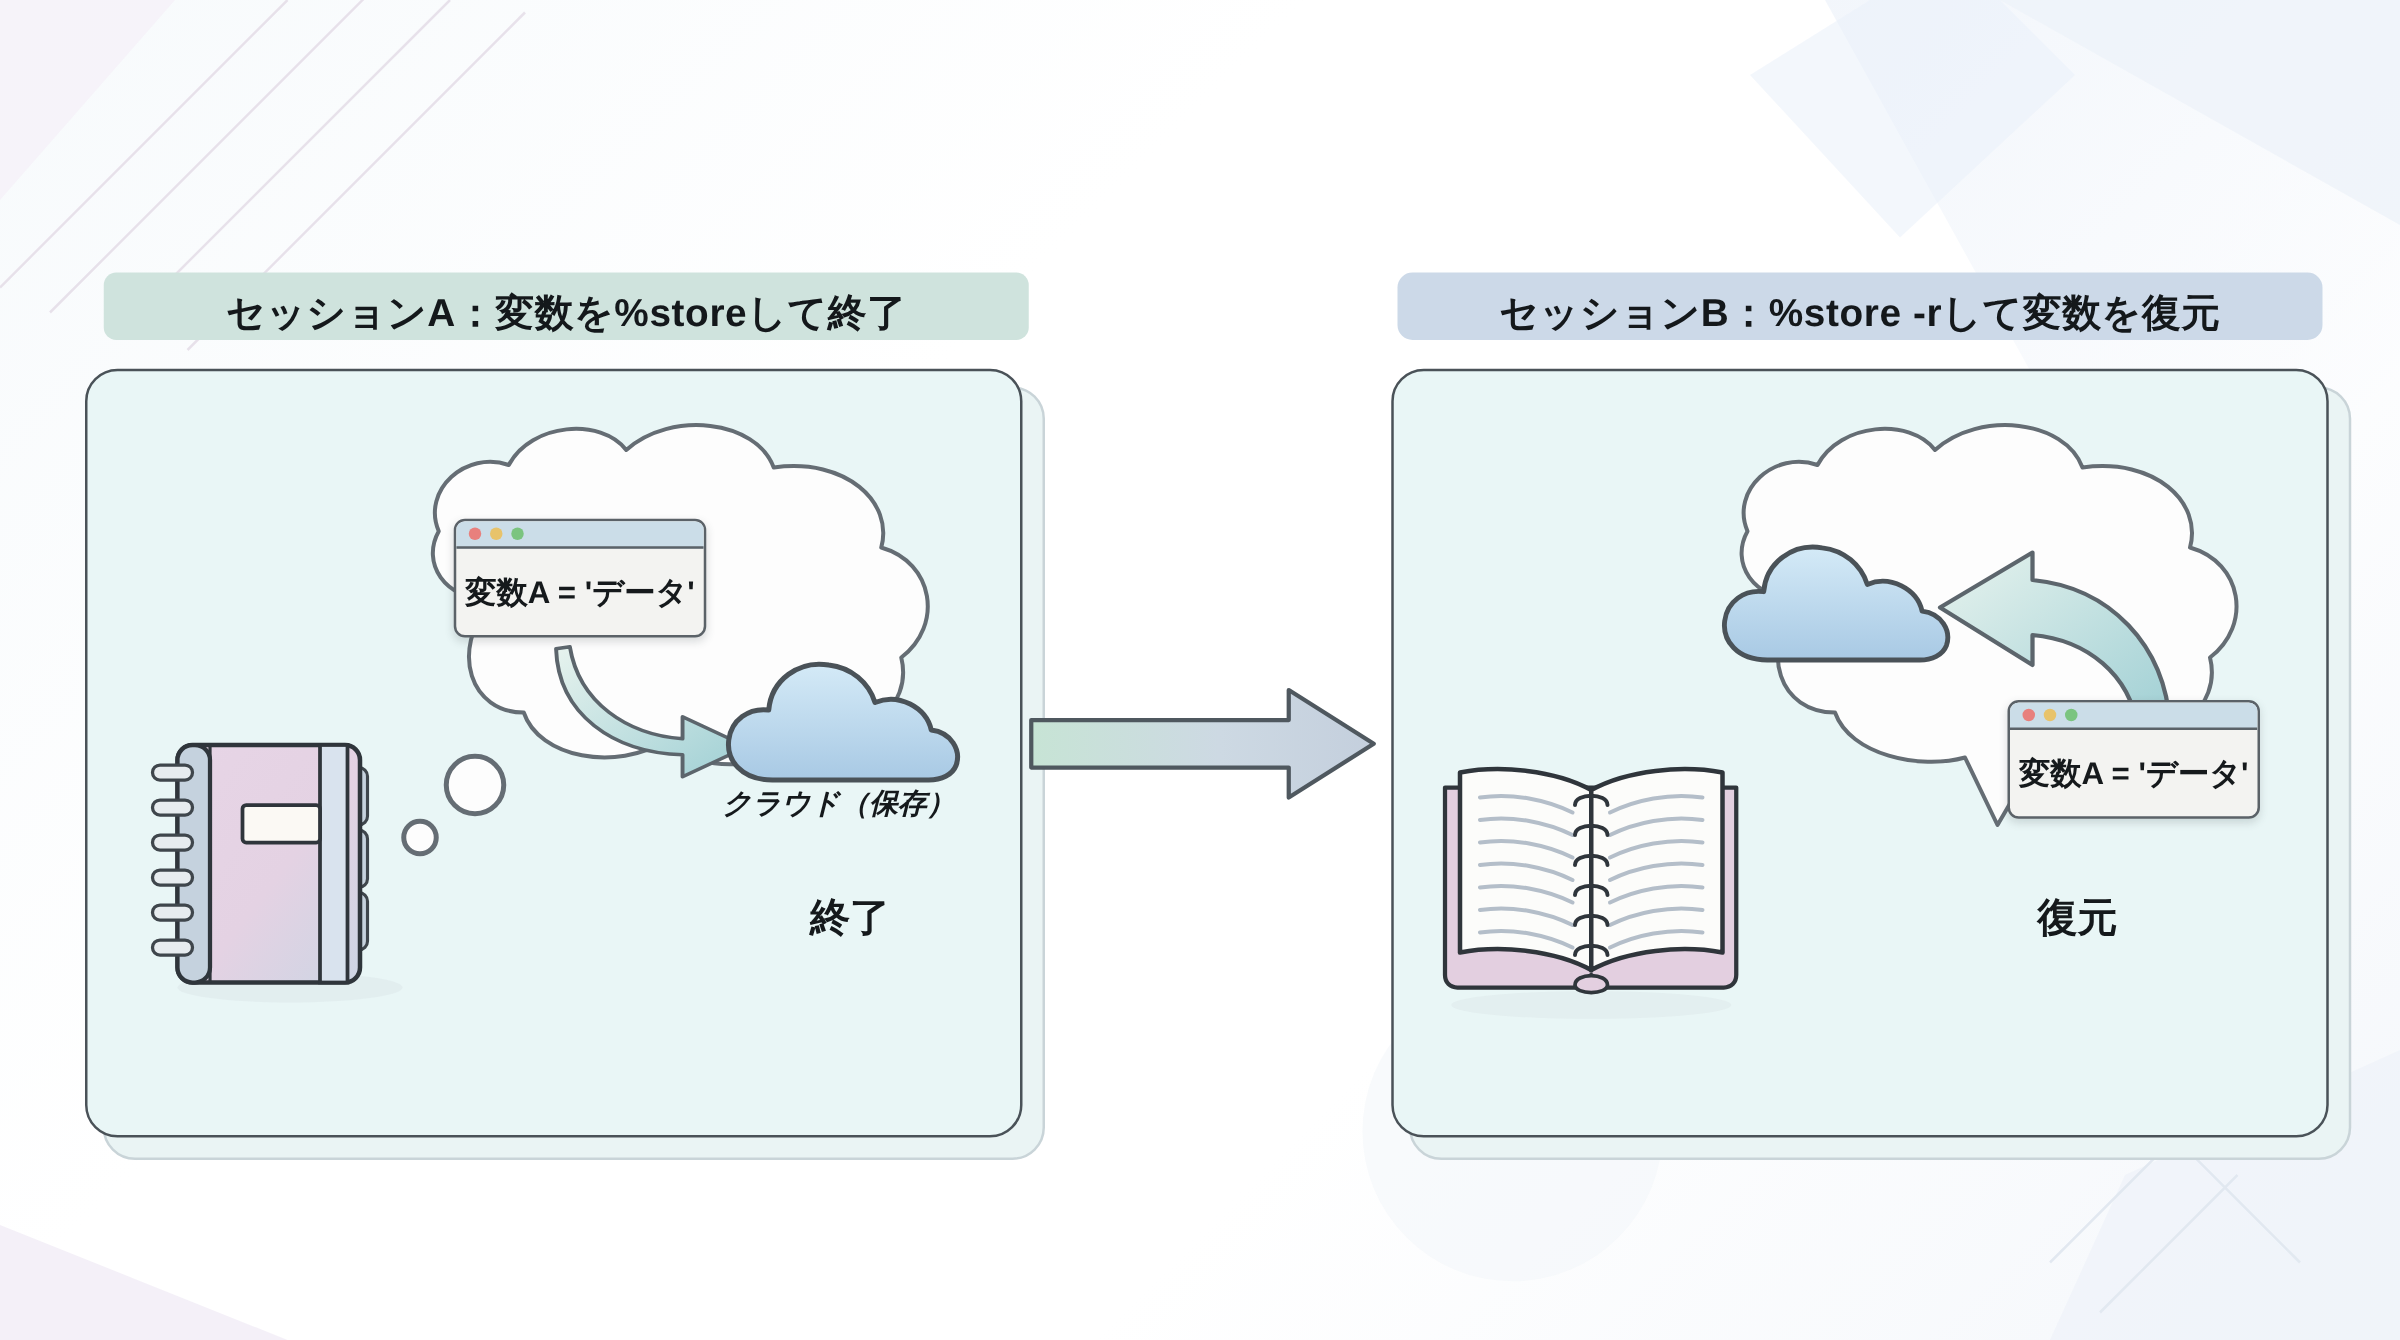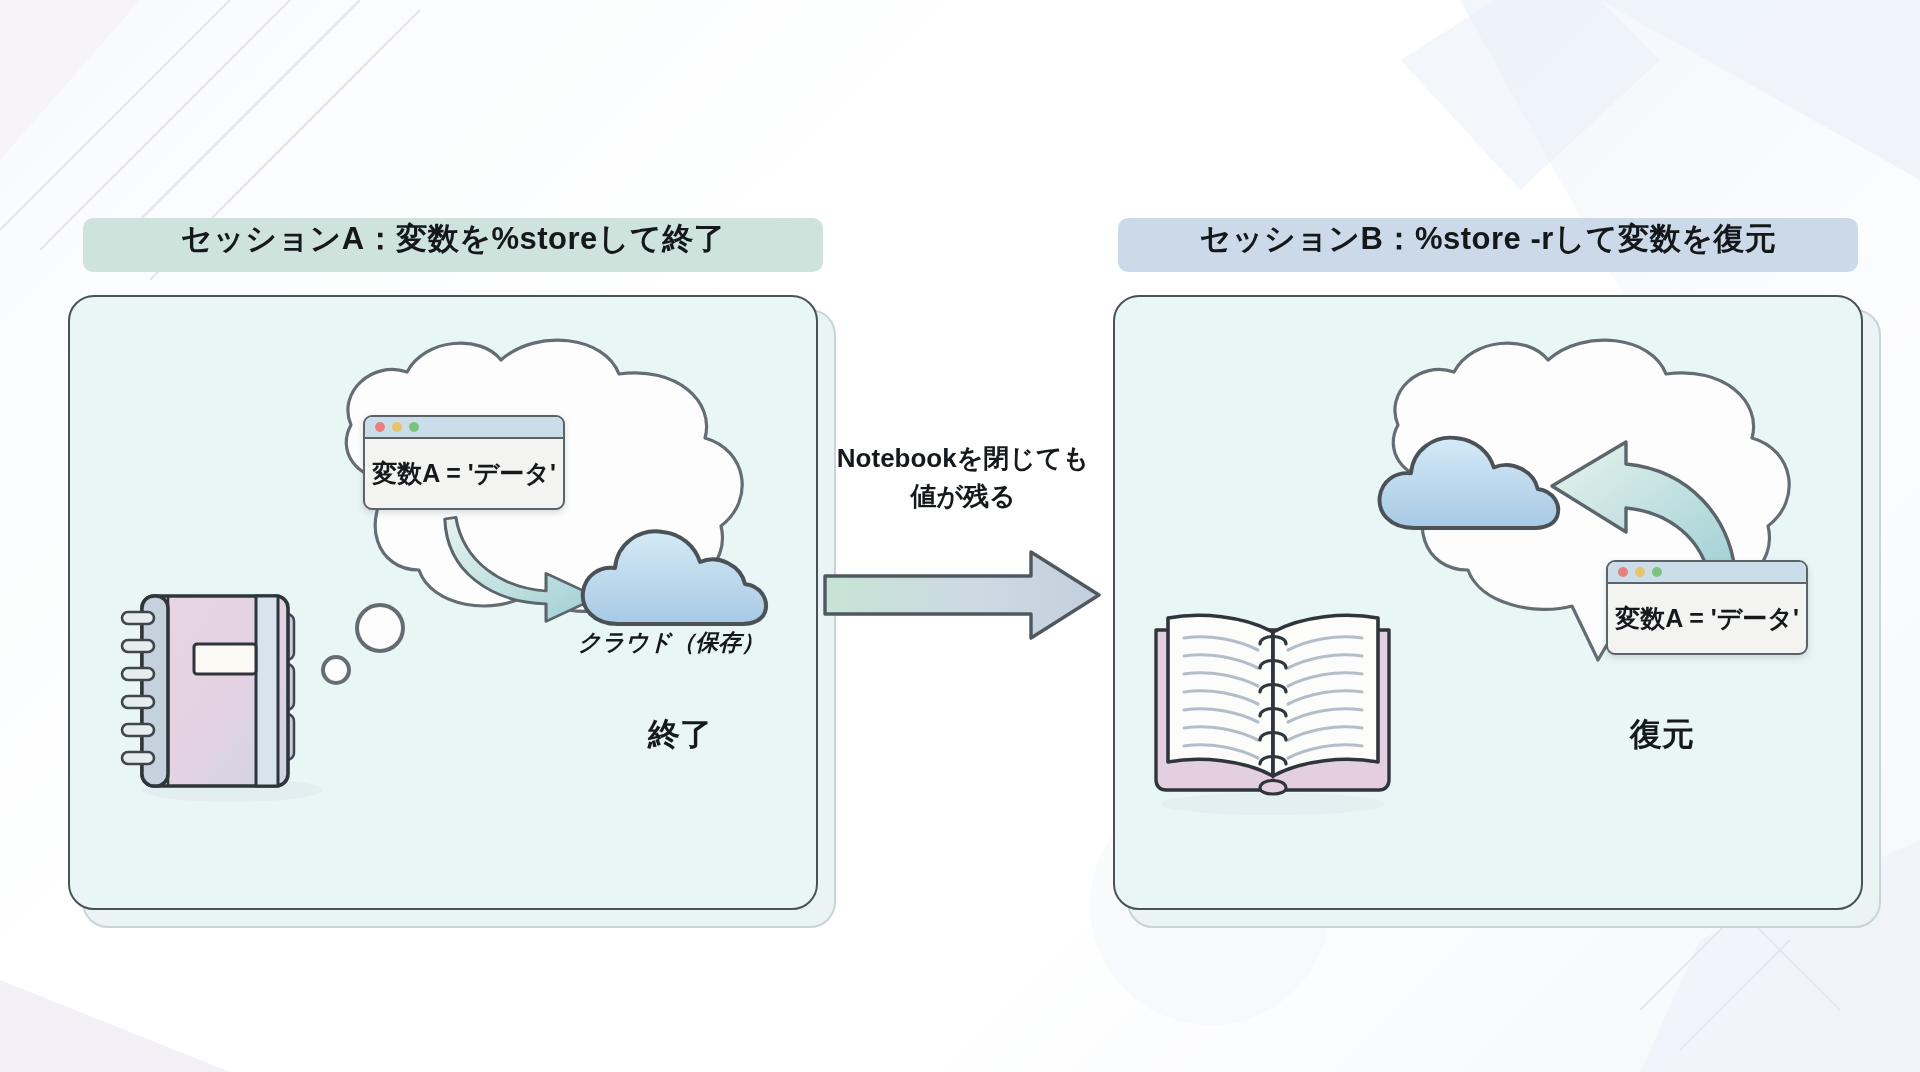--- a/index.html
+++ b/index.html
@@ -25,21 +25,21 @@
   .panel{
     position:absolute;left:0;top:0;width:100%;height:100%;
     border:2.5px solid #4a5258;border-radius:26px;
     background:#e9f6f6;
     box-sizing:border-box;
   }
   .panel.right{background:#e9f6f6;}
 
   .panel-title{
     position:absolute;
-    display:flex;align-items:flex-start;justify-content:center;
+    display:flex;align-items:flex-end;justify-content:center;
     border-radius:10px;
     font-weight:700;
     font-size:31px;
     color:#14181b;
     letter-spacing:.5px;
     white-space:nowrap;
     box-sizing:border-box;
     padding:0 26px;
     height:54px;
   }
@@ -199,42 +199,38 @@
     <g fill="#e7ecef" stroke="#3f464c" stroke-width="2.6">
       <rect x="2" y="30" width="32" height="12" rx="6"></rect>
       <rect x="2" y="58" width="32" height="12" rx="6"></rect>
       <rect x="2" y="86" width="32" height="12" rx="6"></rect>
       <rect x="2" y="114" width="32" height="12" rx="6"></rect>
       <rect x="2" y="142" width="32" height="12" rx="6"></rect>
       <rect x="2" y="170" width="32" height="12" rx="6"></rect>
     </g>
   </svg>
 
-  <div class="center-text" style="left:818px;top:440px;width:290px;">
-    <div>Notebookを閉じても</div>
-    <div>値が残る</div>
-  </div>
 
   <svg style="position:absolute;left:823px;top:550px;" width="280" height="90" viewBox="0 0 280 90">
     <defs>
       <linearGradient id="mainArrow" x1="0" y1="0" x2="1" y2="0">
         <stop offset="0" stop-color="#c7e4d5"></stop>
         <stop offset="55%" stop-color="#cdd9e3"></stop>
         <stop offset="100%" stop-color="#c4cfdd"></stop>
       </linearGradient>
     </defs>
     <path d="M2,26 L208,26 L208,2 L276,45 L208,88 L208,64 L2,64 Z" fill="url(#mainArrow)" stroke="#4f585f" stroke-width="3.4" stroke-linejoin="round"></path>
   </svg>
 
   <div class="panel-wrap" style="left:1113px;top:295px;width:750px;height:615px;">
     <div class="panel-shadow"></div>
     <div class="panel right"></div>
   </div>
 
-  <div class="panel-title right" style="left:1118px;top:218px;width:740px;">
+  <div class="panel-title right" style="left:1118px;top:218px;width:740px;border-radius:12px;">
     <span>セッションB：%store -rして変数を復元</span>
   </div>
 
   <svg style="position:absolute;left:1330px;top:330px;" width="540" height="400" viewBox="0 0 540 400">
     <path d="M110,150
              C72,150 54,120 68,95
              C54,62 90,30 124,42
              C142,8 198,4 218,30
              C254,-2 322,6 336,44
              C394,36 432,72 422,108

